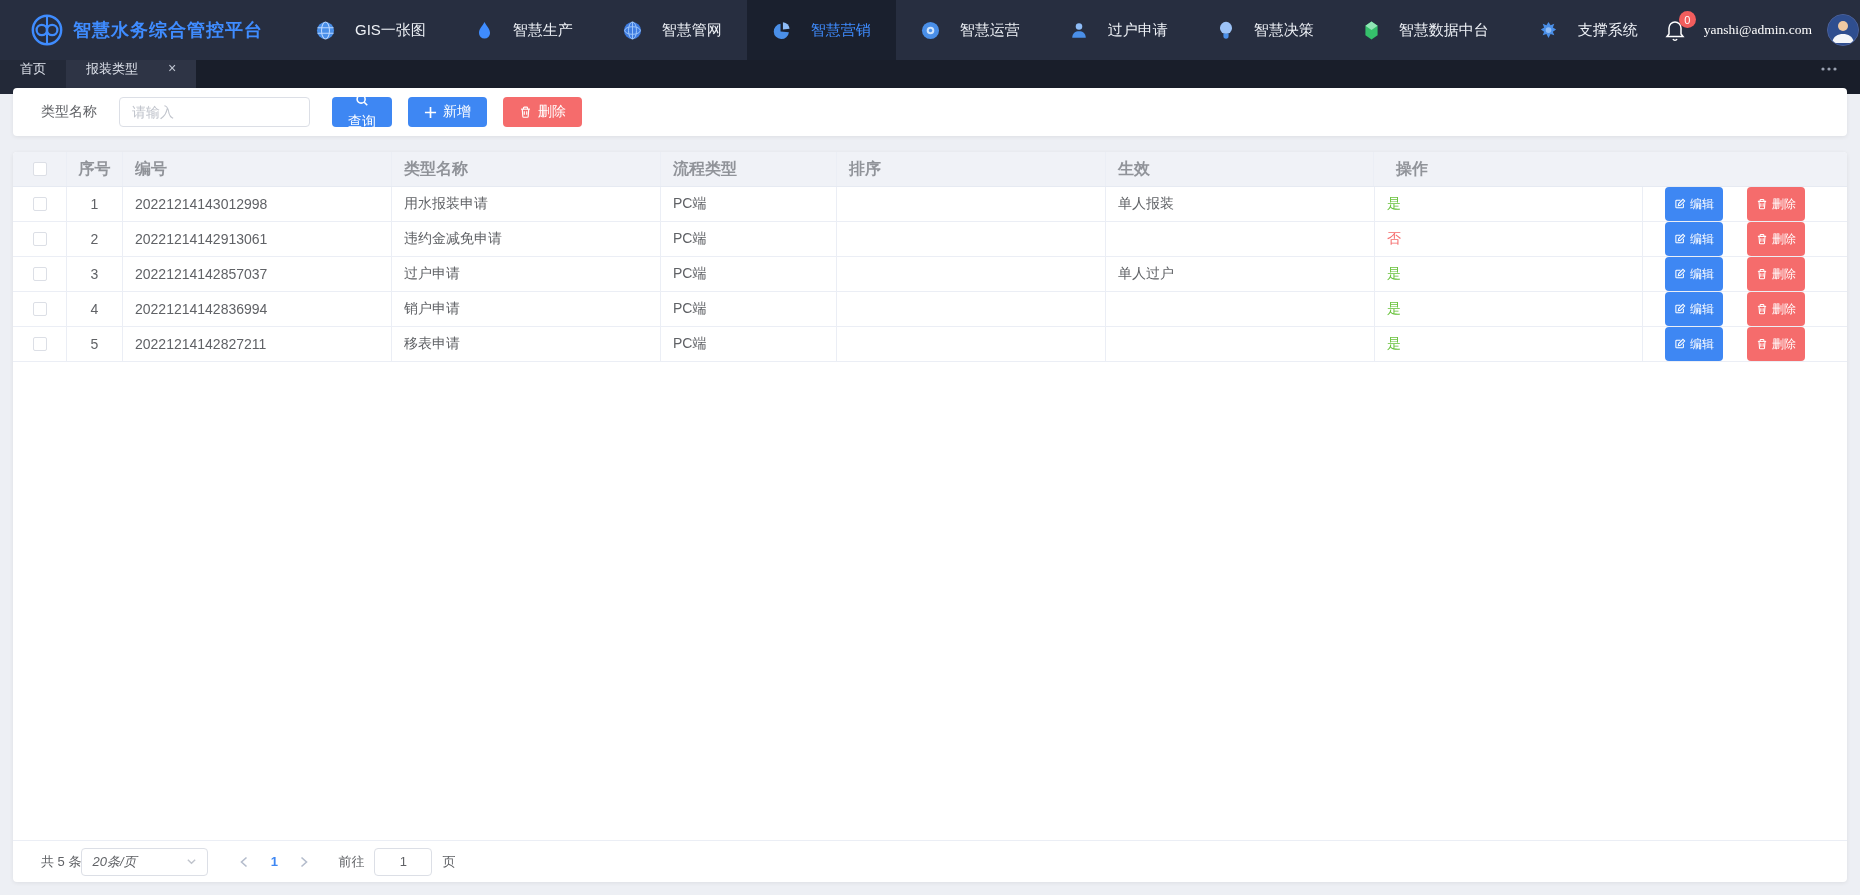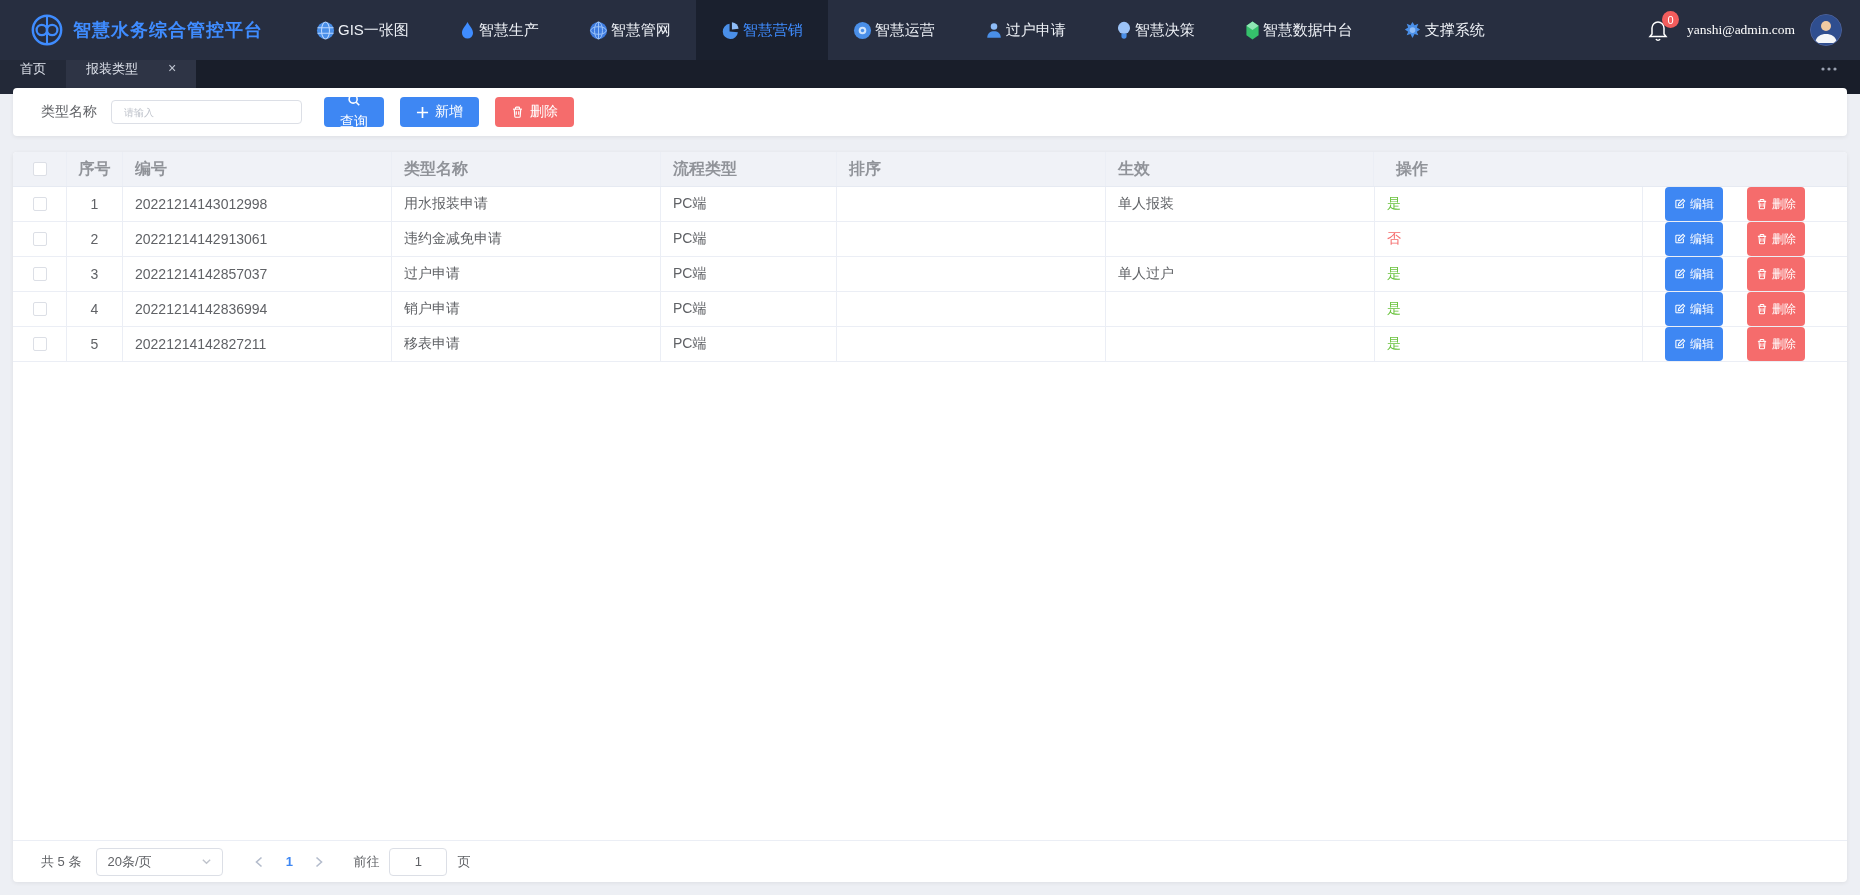--- a/index.html
+++ b/index.html
@@ -8,21 +8,21 @@
     font-family: "Liberation Sans", "DejaVu Sans", sans-serif;
     background:#edeff4; overflow:hidden; position:relative;
     color:#606266; font-size:14px;
   }
   
   .navbar { position:absolute; top:0; left:0; right:0; height:60px;
     background:#272e40; display:flex; align-items:stretch; z-index:5;}
   .brand { display:flex; align-items:center; gap:9px; margin-left:30px; }
   .brand-title { color:#3f8cff; font-size:18px; font-weight:bold; letter-spacing:1px; white-space:nowrap;}
   .nav-items { display:flex; margin-left:28px; height:100%; }
-  .nav-item { display:flex; align-items:center; gap:3px; padding:0 25px;
+  .nav-item { display:flex; align-items:center; gap:20px; padding:0 25px;
     color:#eef1f6; font-size:15px; cursor:pointer; white-space:nowrap;}
   .nav-item.active { background:#1a202e; color:#3f8cff; }
   .nav-right { margin-left:auto; display:flex; align-items:center; gap:15px;
     margin-right:18px; color:#fff; }
   .bell-wrap { position:relative; width:26px; height:26px; cursor:pointer;}
   .badge { position:absolute; top:-6px; right:-7px; background:#f25d5d; color:#fff;
     font-size:11px; min-width:17px; height:17px; border-radius:9px;
     display:flex; align-items:center; justify-content:center; padding:0 3px;}
   .user-email { font-size:13.5px;font-family:Liberation Serif, serif; }
   .avatar { width:32px; height:32px; border-radius:50%; background:#35508d;
@@ -35,23 +35,23 @@
     color:#dde1ea; background:#232938; cursor:pointer; }
   .tab.active { background:#2e3445; }
   .tab .close { margin-left:30px; color:#c3c8d4; font-size:14px; line-height:1; cursor:pointer;}
   .more-dots { margin-left:auto; margin-right:22px; display:flex; align-items:center;
     color:#9aa1b0; font-size:16px; letter-spacing:2px; cursor:pointer;}
   
   .filter-card { position:absolute; left:13px; right:13px; top:88px; height:48px;
     background:#fff; border-radius:4px; box-shadow:0 1px 4px rgba(0,0,0,.07);
     display:flex; align-items:center; padding-left:28px; }
   .filter-label { color:#606266; font-size:14px; margin-right:14px; }
-  .filter-input { width:191px; height:24px; border:1px solid #dcdfe6; border-radius:4px;
-    padding:0 12px; font-size:10px; color:#606266; outline:none;
-    font-family:"Liberation Sans","DejaVu Sans",sans-serif;}
+  .filter-input { width:191px; height:30px; border:1px solid #dcdfe6; border-radius:4px;
+    padding:0 12px; font-size:14px; color:#606266; outline:none;
+    font-family:"Liberation Sans","DejaVu Sans",sans-serif;margin-left:8px;}
   .filter-input::placeholder { color:#c0c4cc; }
   .btn { height:30px; border:none; border-radius:4px; color:#fff; font-size:14px;
     display:inline-flex; align-items:center; justify-content:center; gap:6px;
     padding:0 16px; cursor:pointer; font-family:inherit; white-space:nowrap;}
   .btn-primary { background:#3e87f3; }
   .btn-danger { background:#f56c6c; }
   .filter-card .btn { margin-left:16px; }
   .filter-card .btn:first-of-type { margin-left:22px;flex-direction:column; }
   
   .table-card { position:absolute; left:13px; right:13px; top:152px; bottom:13px;
@@ -75,22 +75,22 @@
   .c8 { flex:1; padding-left:22px;}
   .checkbox { width:14px; height:14px; border:1px solid #dcdfe6; border-radius:2px;
     background:#fff; cursor:pointer; }
   .mini-btn { height:34px; font-size:12px; padding:0 9px; gap:4px;}
   .c8 .mini-btn + .mini-btn { margin-left:24px; }
   .empty-space { flex:1 1 auto; background:#fff; }
   
   .pagination { flex:0 0 42px; border-top:1px solid #ebeef5; display:flex;
     align-items:center; padding-left:28px; font-size:13px; color:#606266;}
   .page-size-select { width:127px; height:28px; border:1px solid #dcdfe6; border-radius:4px;
-    margin-left:15px; display:flex; align-items:center; padding:0 10px; cursor:pointer;
-    color:#606266; }
+    display:flex; align-items:center; padding:0 10px; cursor:pointer;
+    color:#606266;font-style:italic; }
   .page-size-select .sel-text { flex:1; }
   .pager { display:flex; align-items:center; margin-left:24px; gap:6px;}
   .pg-arrow { width:24px; height:28px; display:flex; align-items:center; justify-content:center;
     color:#b4bccc; cursor:pointer; font-size:14px;}
   .pg-num { width:24px; height:28px; display:flex; align-items:center; justify-content:center;
     color:#3e87f3; font-weight:bold; cursor:pointer;}
   .goto-label { margin-left:22px; }
   .goto-input { width:58px; height:28px; border:1px solid #dcdfe6; border-radius:4px;
     margin:0 10px; text-align:center; font-size:13px; color:#606266; outline:none;
     font-family:inherit;}

